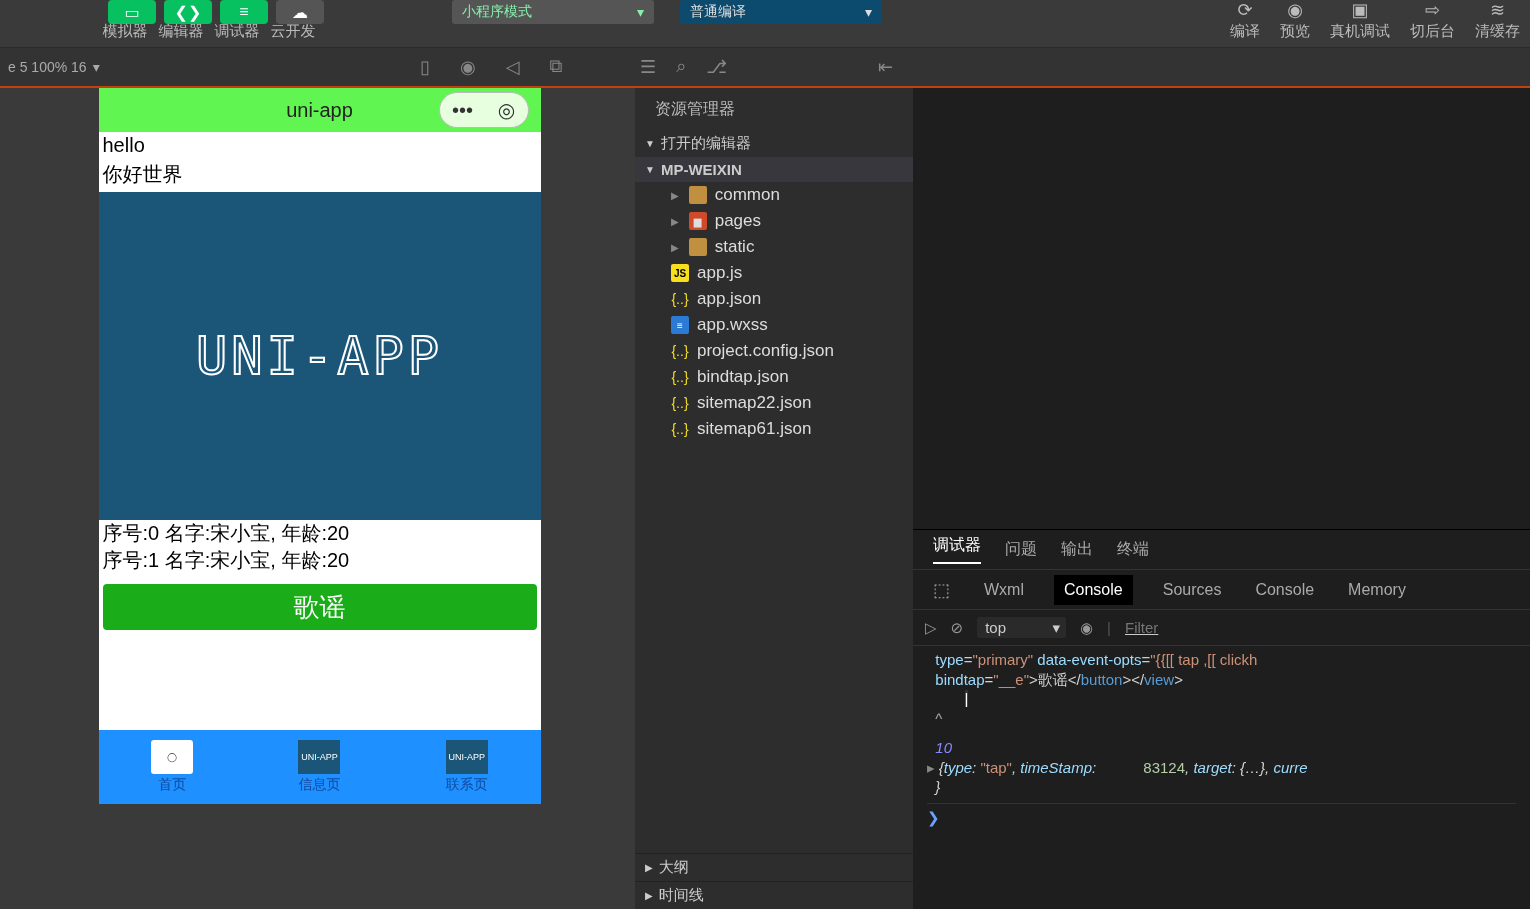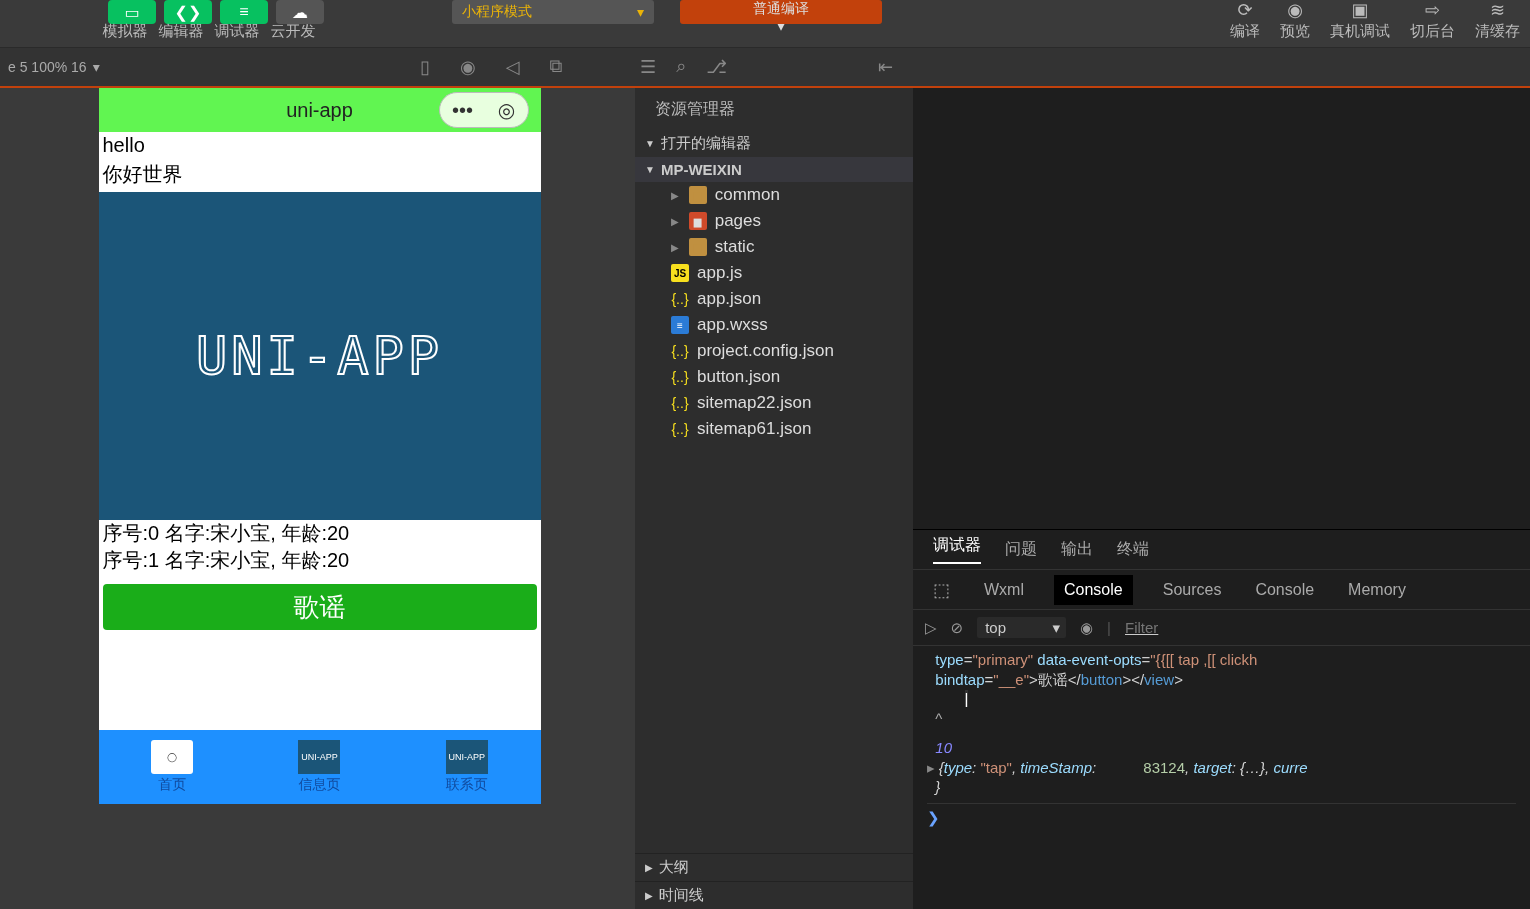--- a/index.html
+++ b/index.html
@@ -6,22 +6,22 @@
 body { background:#3a3a3a; color:#ccc; width:1530px; height:909px; overflow:hidden; position:relative; }
 
 
 .toolbar { height:48px; background:#3a3a3a; display:flex; align-items:flex-start; padding:0 10px; border-bottom:1px solid #2a2a2a; }
 .tool-btn-group { display:flex; gap:8px; padding-left:98px; }
 .tool-btn { width:48px; height:24px; border-radius:4px; display:flex; align-items:center; justify-content:center; font-size:16px; color:#fff; }
 .tool-btn.green { background:#07c160; }
 .tool-btn.dark { background:#555; }
 .tool-labels { position:absolute; top:22px; left:98px; display:flex; gap:2px; font-size:15px; color:#bbb; }
 .tool-labels span { width:54px; text-align:center; }
-.dropdown-left { position:absolute; left:452px; top:0px; width:202px; height:24px; background:#555; border-radius:3px; display:flex; align-items:center; justify-content:space-between; padding:0 10px; font-size:14px; color:#eab308; }
-.dropdown-right-dd { position:absolute; left:680px; top:0px; width:202px; height:24px; background:#c2410c; border-radius:3px; display:flex; align-items:center; justify-content:space-between; padding:0 10px; font-size:14px; color:#ddd;flex-direction:column; }
+.dropdown-left { position:absolute; left:452px; top:0px; width:202px; height:24px; background:#555; border-radius:3px; display:flex; align-items:center; justify-content:space-between; padding:0 10px; font-size:14px; color:#86efac; }
+.dropdown-right-dd { position:absolute; left:680px; top:0px; width:202px; height:24px; background:#0c4a6e; border-radius:3px; display:flex; align-items:center; justify-content:space-between; padding:0 10px; font-size:14px; color:#ddd; }
 .right-tools { position:absolute; right:10px; top:0; display:flex; gap:20px; }
 .right-tool { display:flex; flex-direction:column; align-items:center; gap:2px; font-size:15px; color:#bbb; }
 .right-tool .ico { width:24px; height:20px; display:flex; align-items:center; justify-content:center; font-size:18px; }
 
 
 .subbar { height:40px; background:#333; display:flex; align-items:center; padding:0 8px; font-size:14px; color:#aaa; border-bottom:2px solid #c2410c; position:relative; }
 .subbar-left { display:flex; align-items:center; gap:6px; }
 .subbar-icons-right { position:absolute; left:420px; display:flex; gap:30px; color:#888; font-size:18px; }
 .subbar-icons-middle { position:absolute; left:640px; display:flex; gap:20px; color:#888; font-size:18px; }
 .subbar-icon-far { position:absolute; left:878px; color:#888; font-size:18px; }
@@ -233,21 +233,21 @@
     <div class="tree-item">
         <span class="file-ico ico-wxss">≡</span>
         <span>app.wxss</span>
       </div>
     <div class="tree-item">
         <span class="file-ico ico-json">{..}</span>
         <span>project.config.json</span>
       </div>
     <div class="tree-item">
         <span class="file-ico ico-json">{..}</span>
-        <span>button.json</span>
+        <span>bindtap.json</span>
       </div>
     <div class="tree-item">
         <span class="file-ico ico-json">{..}</span>
         <span>sitemap22.json</span>
       </div>
     <div class="tree-item">
         <span class="file-ico ico-json">{..}</span>
         <span>sitemap61.json</span>
       </div>
 

